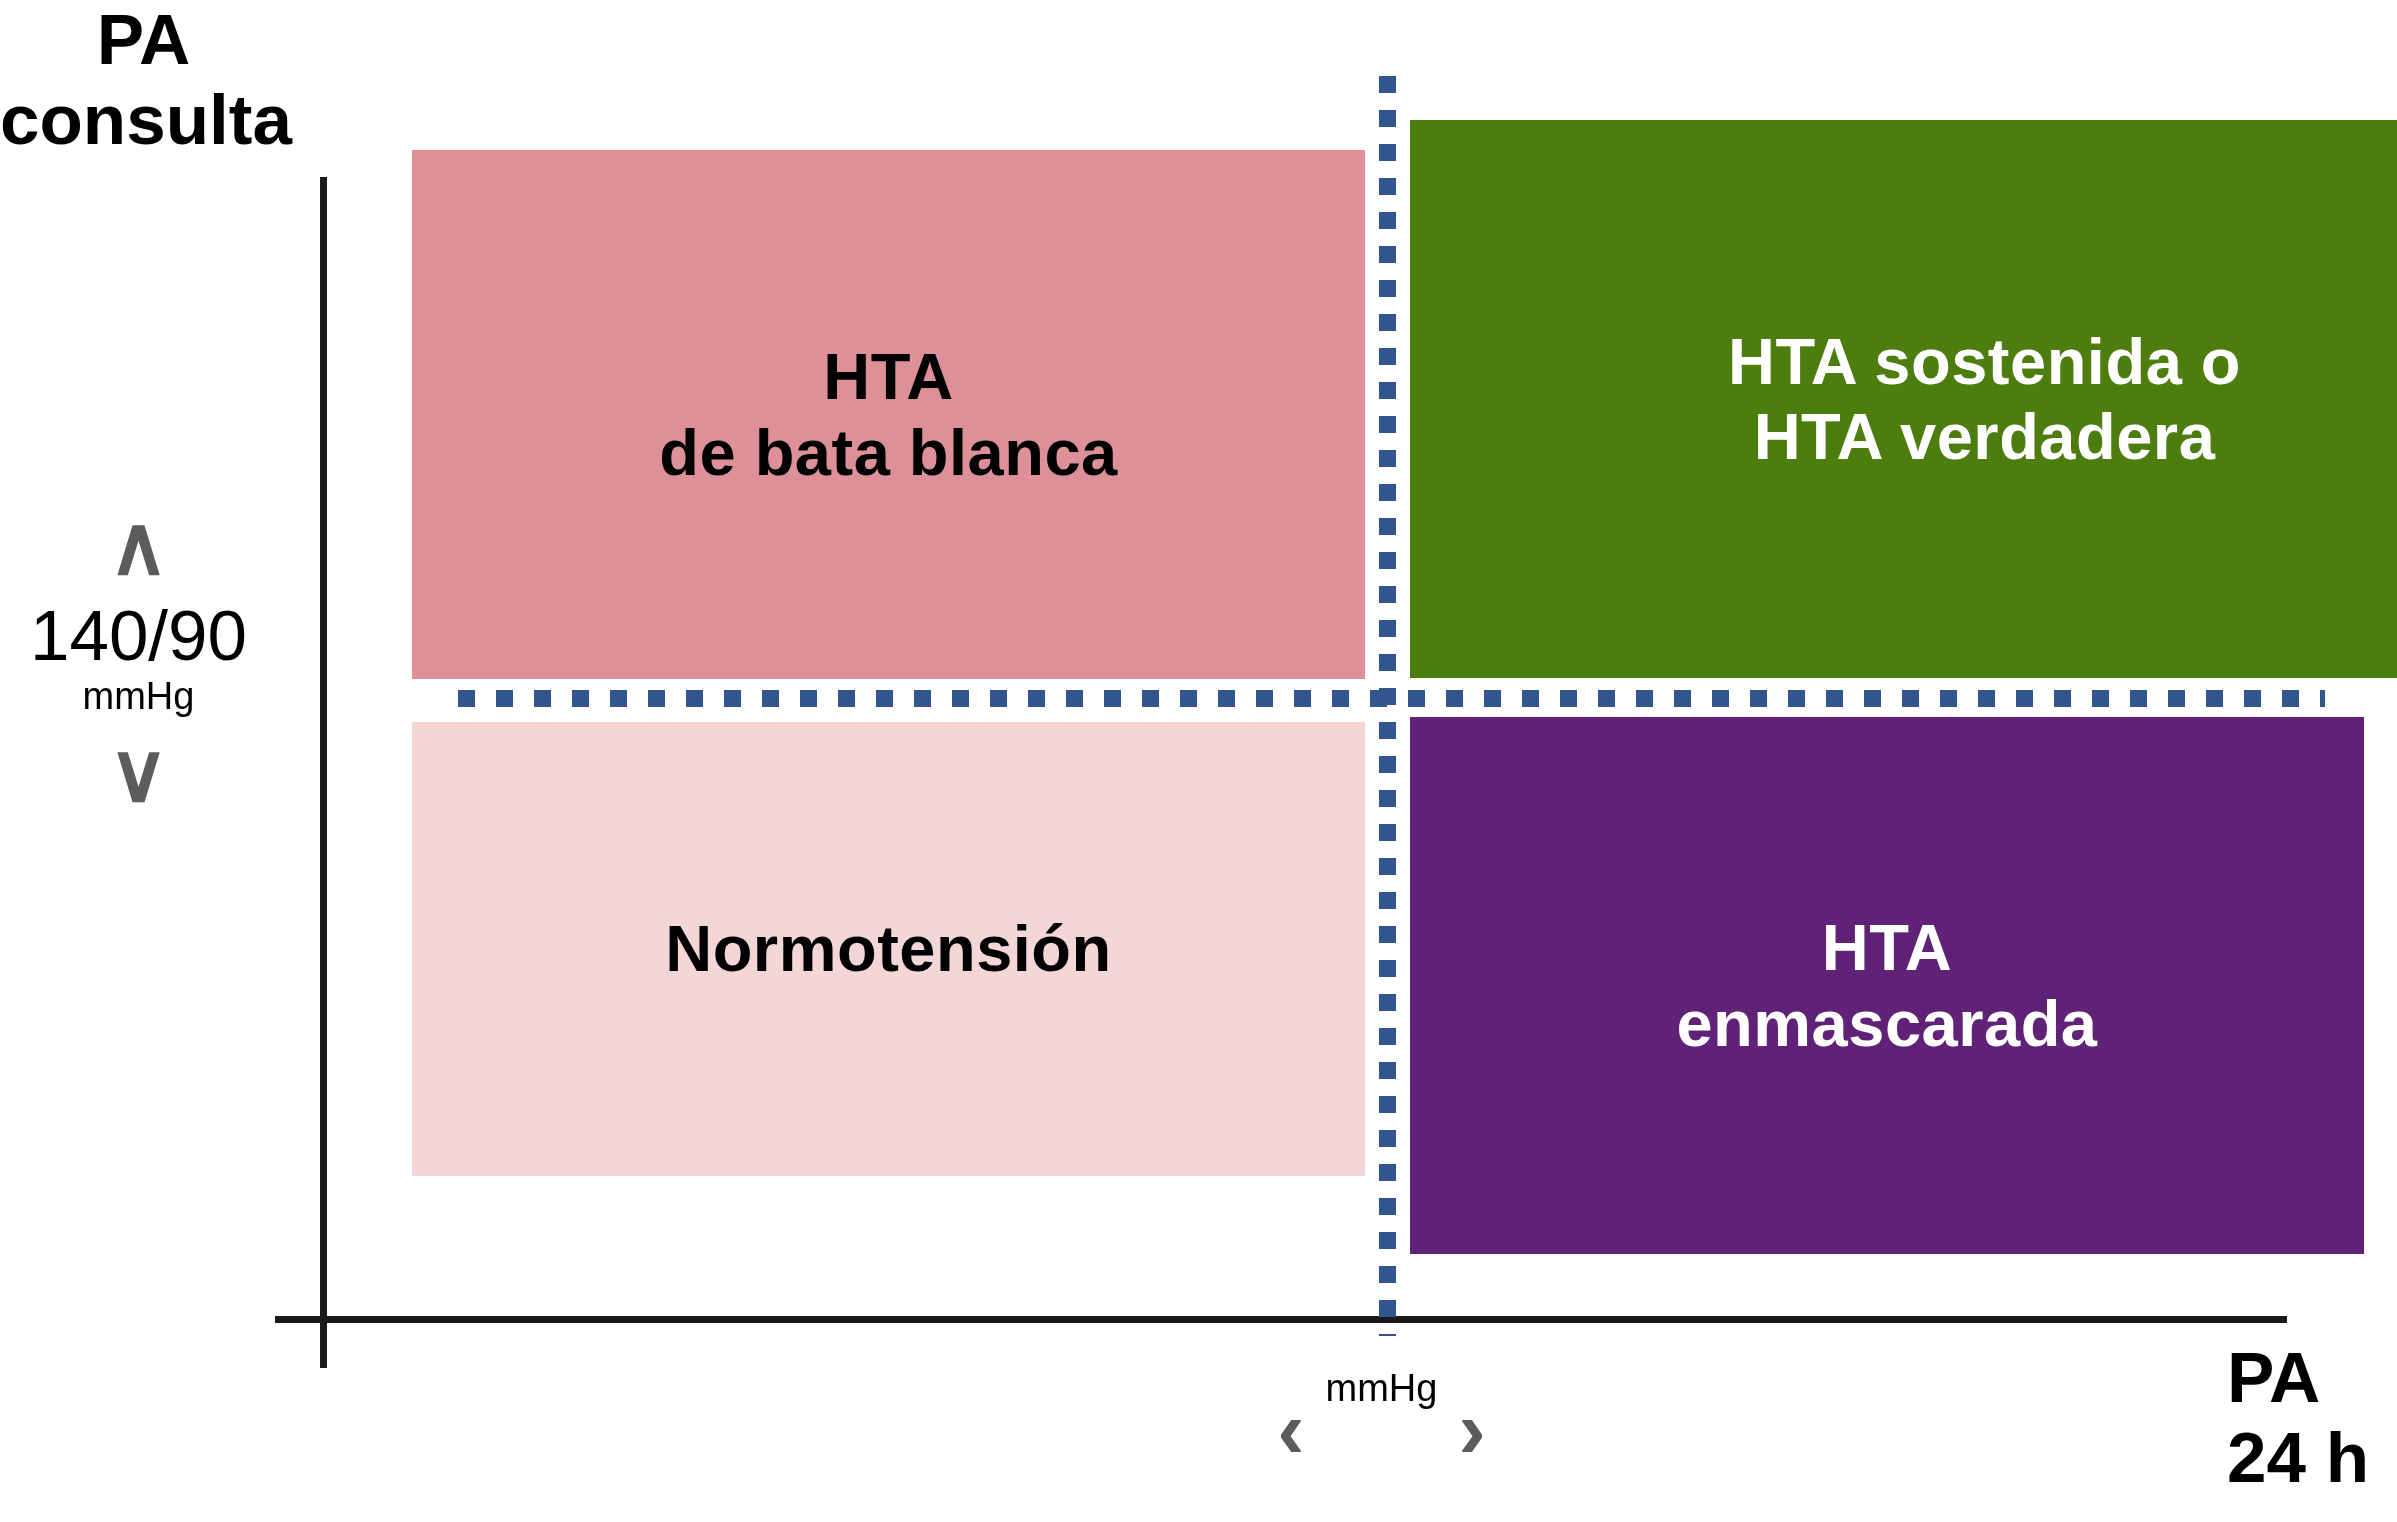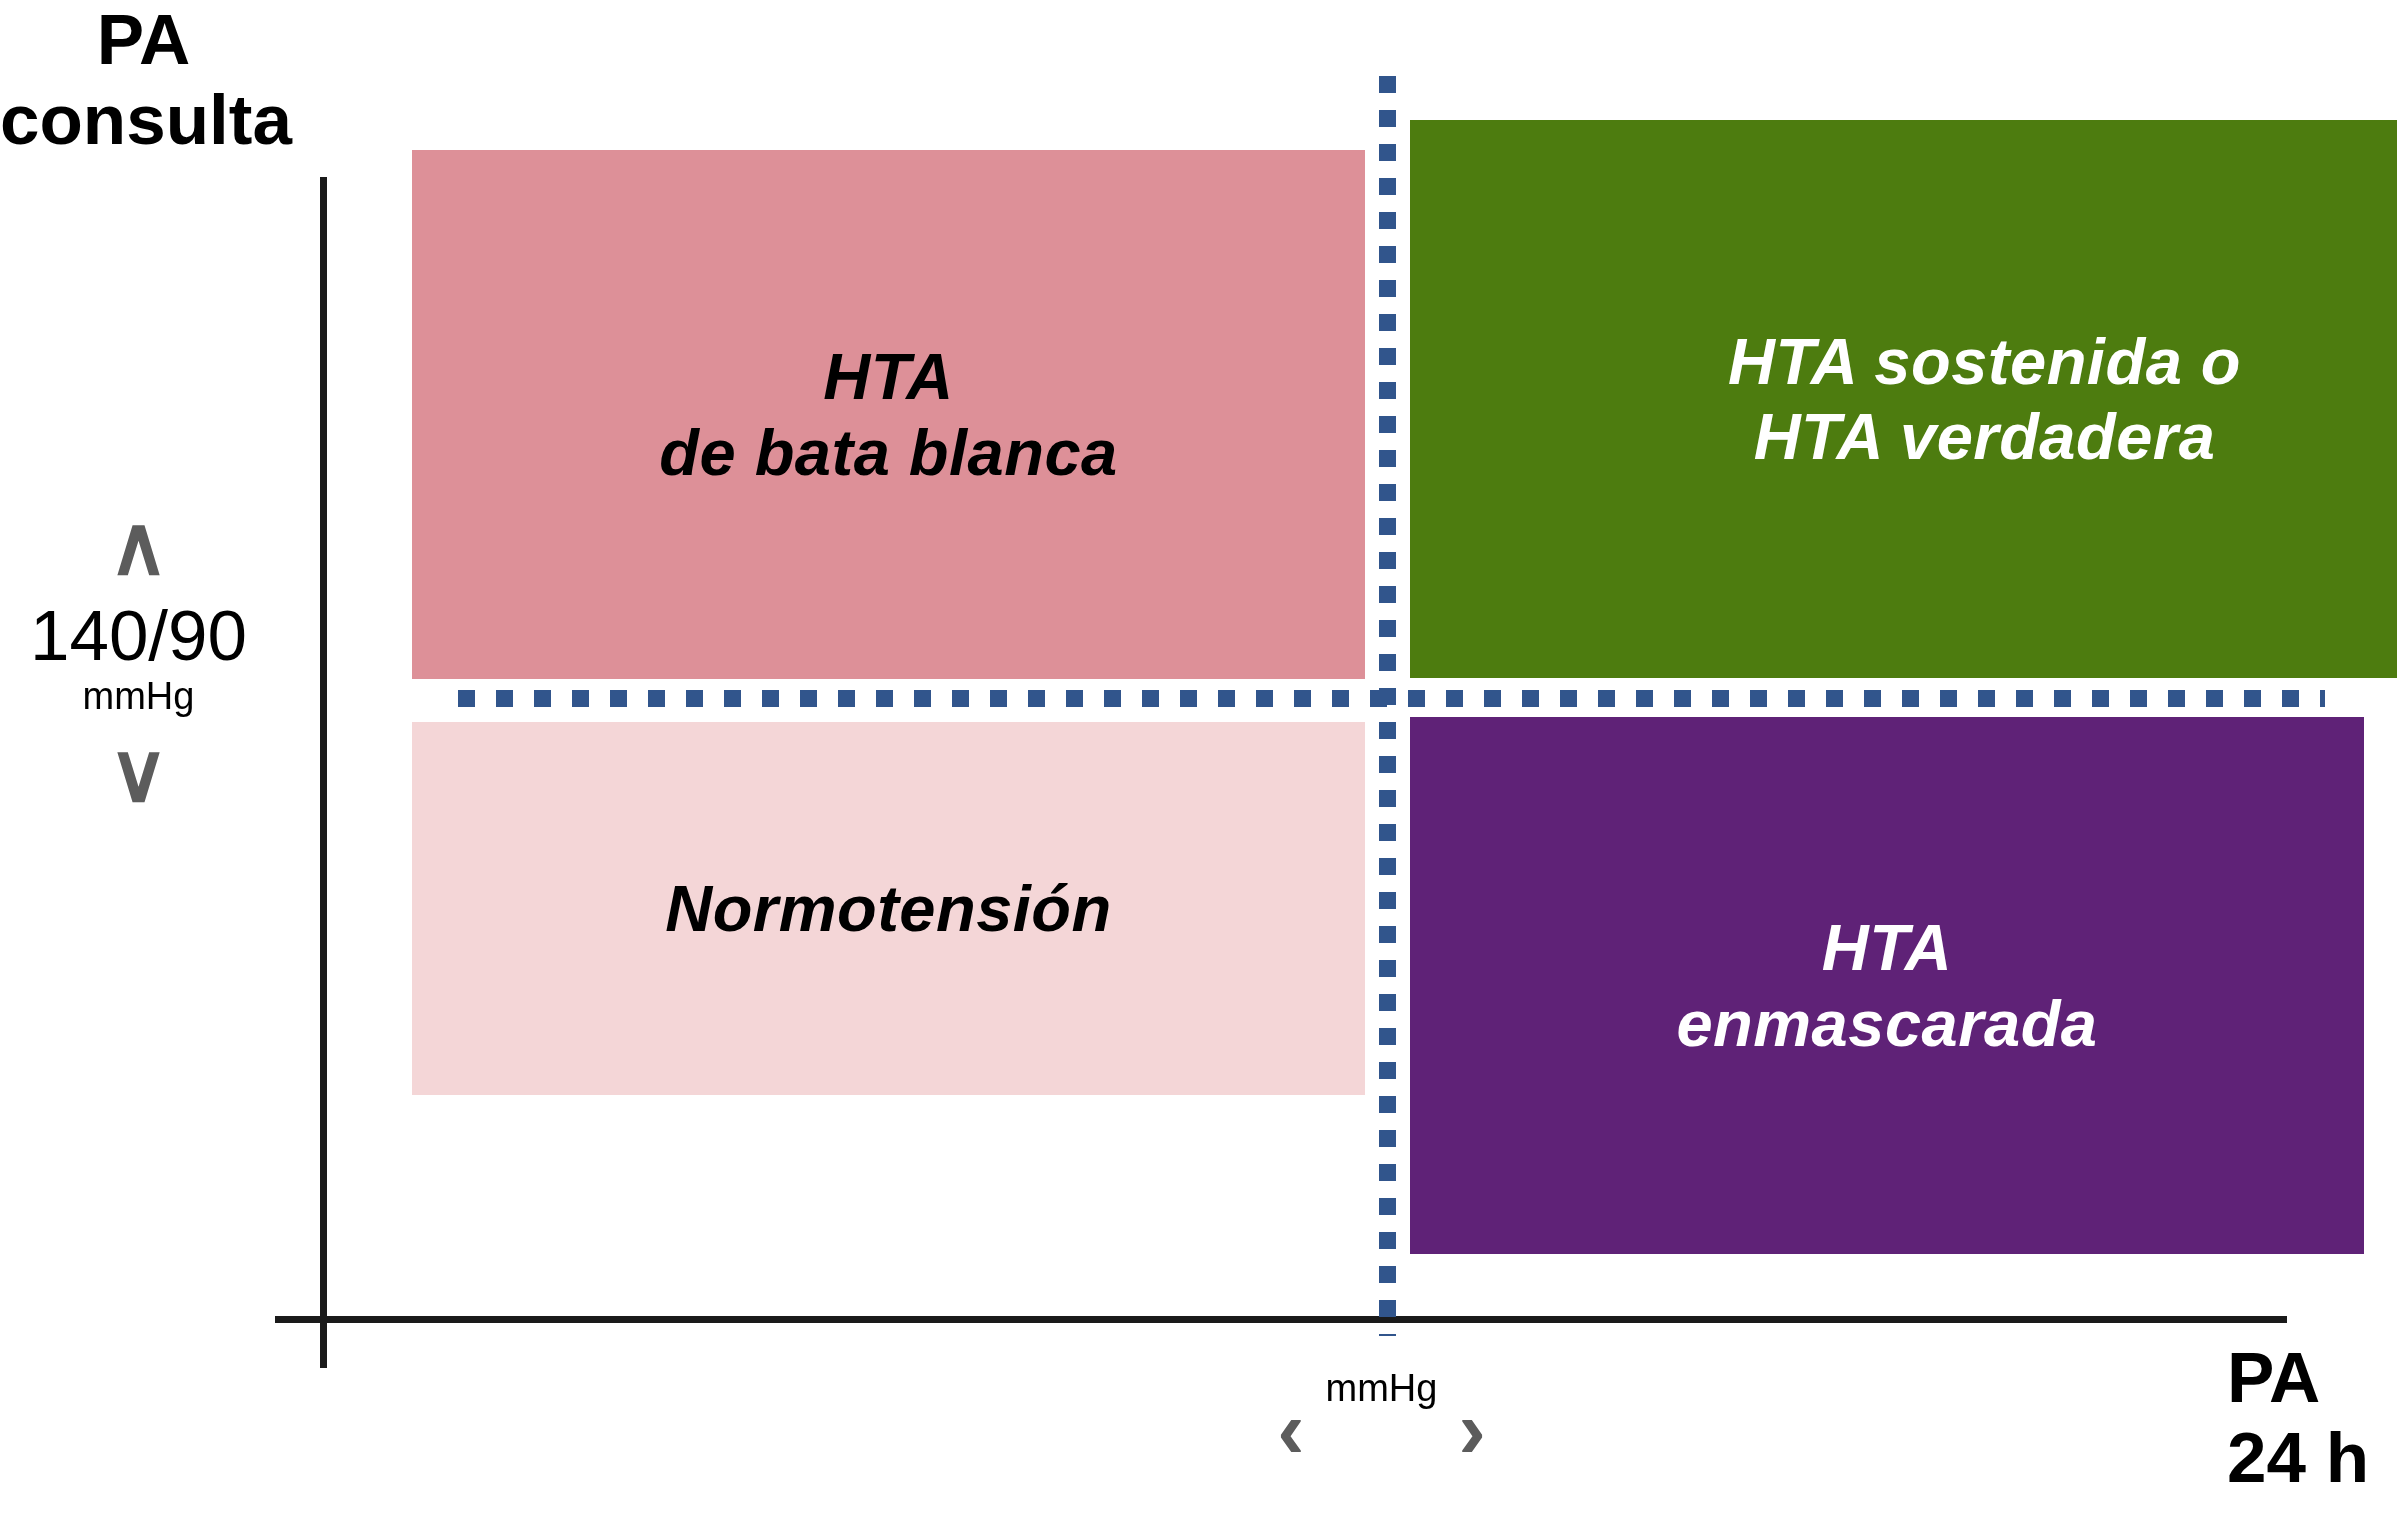--- a/index.html
+++ b/index.html
@@ -38,21 +38,20 @@
   }
 
   
   .quad {
     position: absolute;
     display: flex;
     align-items: center;
     justify-content: center;
     text-align: center;
     box-sizing: border-box;
-    font-style: italic;
   }
   .quad-text {
     font-weight: bold;
     font-size: 65px;
     line-height: 1.16;
     letter-spacing: 0.5px;
     white-space: pre-line;
   }
 
   #quad-white-coat {
@@ -64,21 +63,21 @@
 
   #quad-sustained {
     left: 1410px; top: 120px;
     width: 1149px;  height: 558px;
     background: #4d7c0f;
   }
   #quad-sustained .quad-text { color: #ffffff; }
 
   #quad-normotension {
     left: 412px;  top: 722px;
-    width: 953px; height: 373px;
+    width: 953px; height: 454px;
     background: #f4d6d7;
   }
   #quad-normotension .quad-text { color: #000000; }
 
   #quad-masked {
     left: 1410px; top: 717px;
     width: 954px;  height: 537px;
     background: #5f2277;
   }
   #quad-masked .quad-text { color: #ffffff; }

